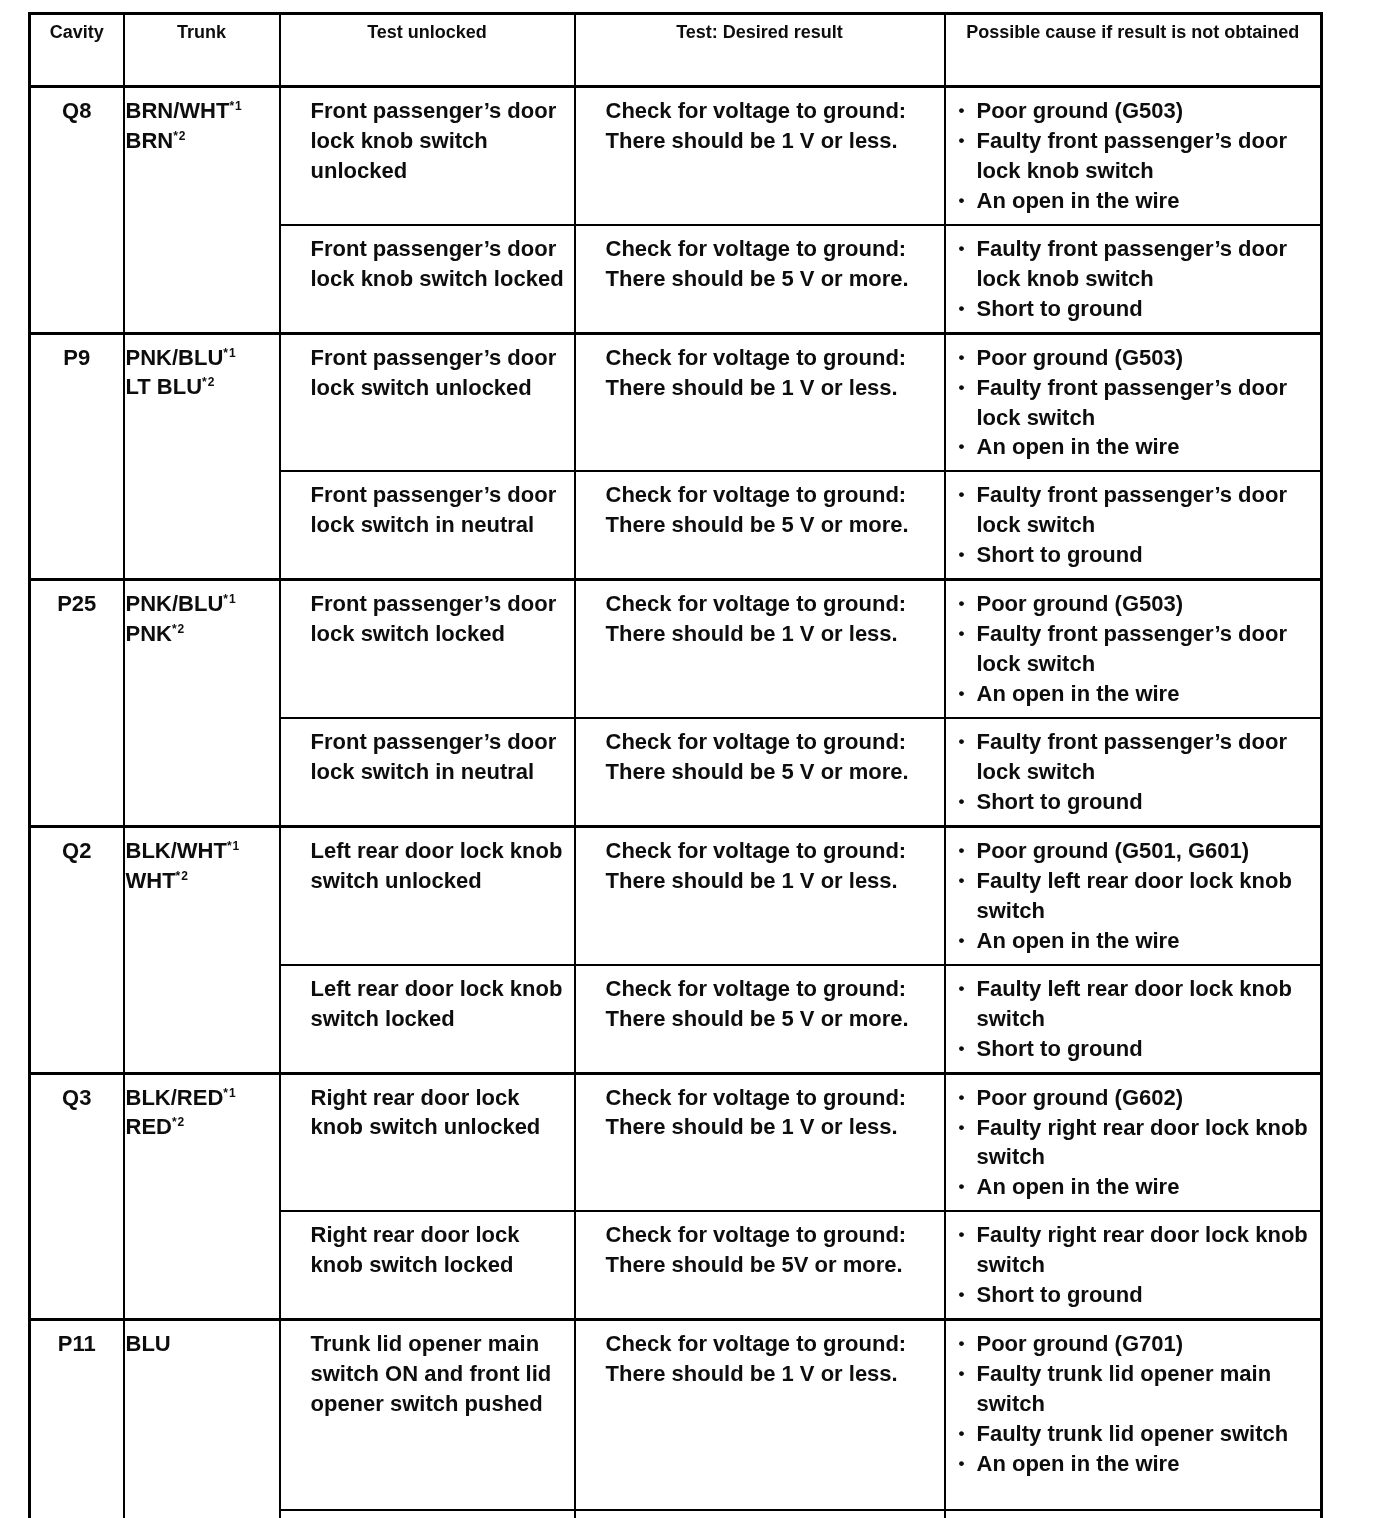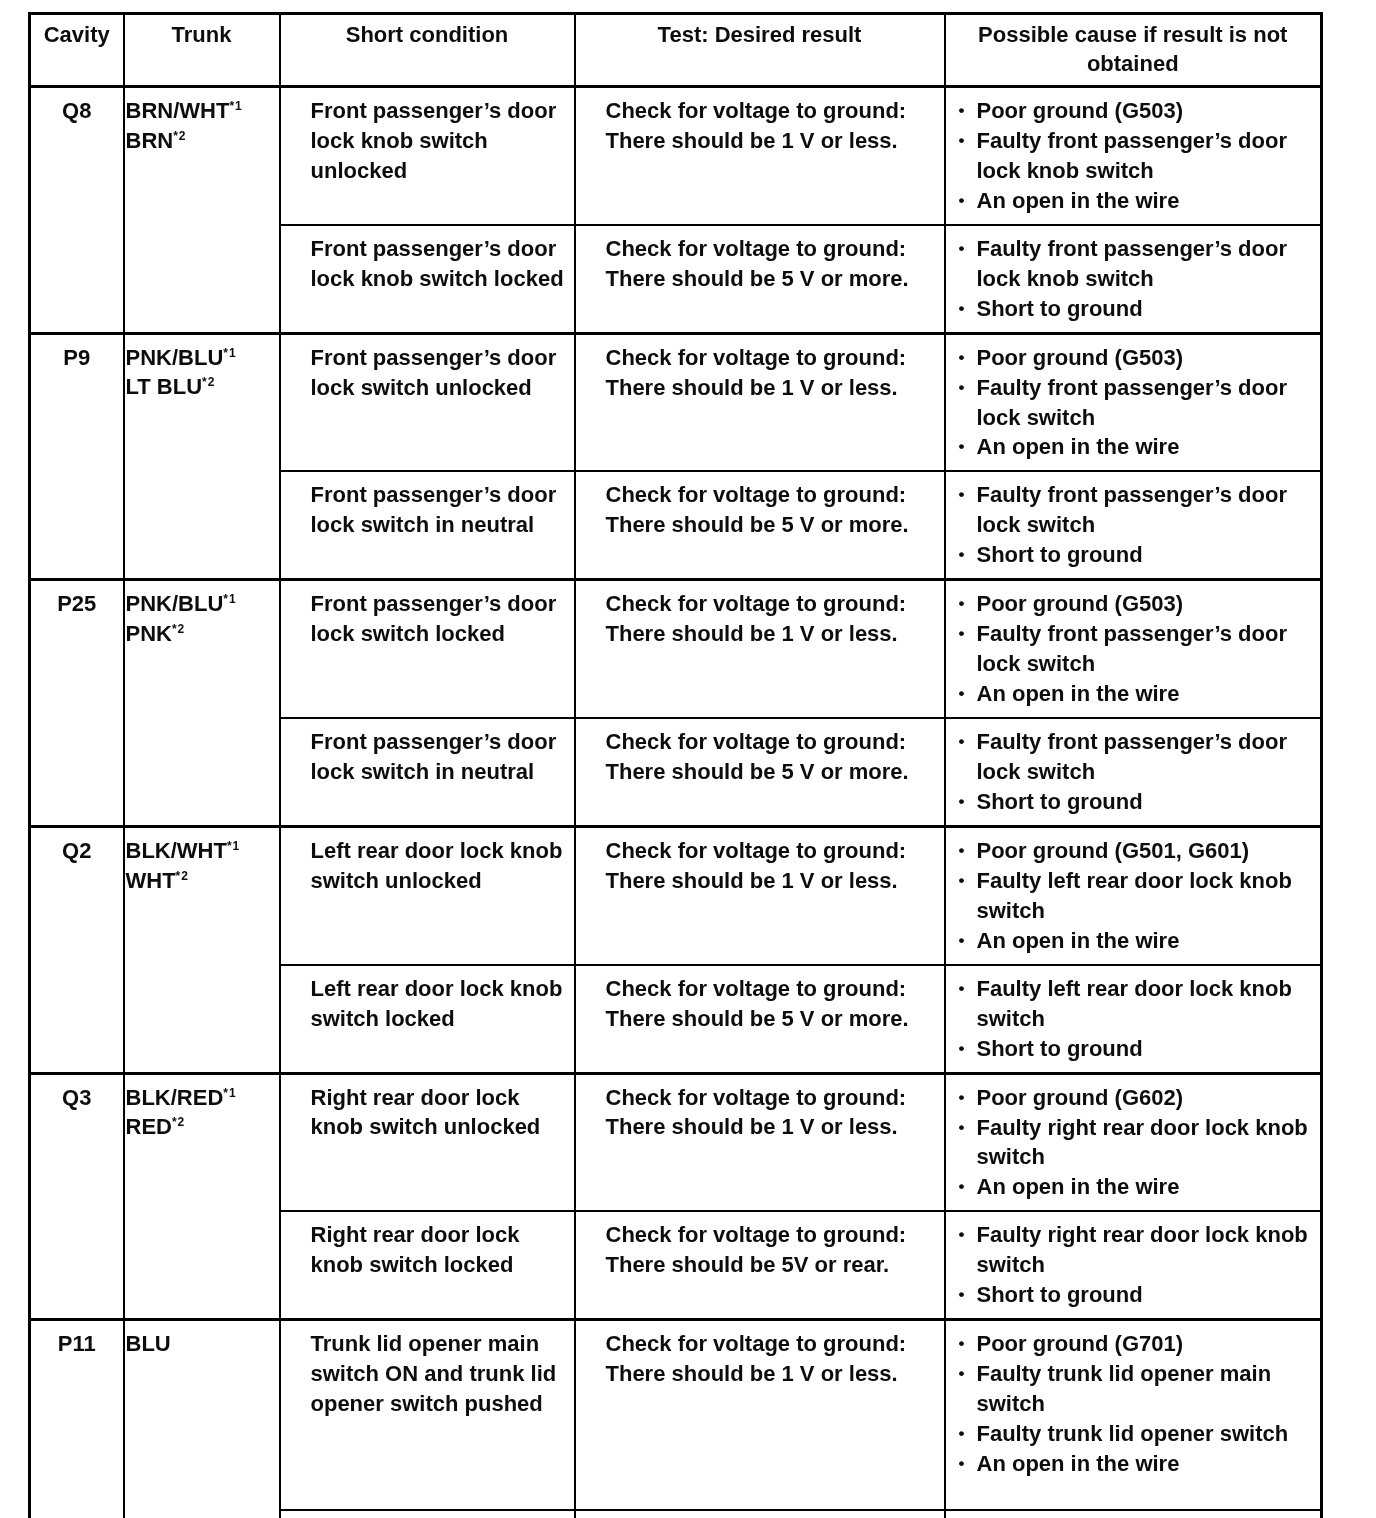--- a/index.html
+++ b/index.html
@@ -1,20 +1,20 @@
 <!DOCTYPE html>
 <html><head>
 <meta charset="utf-8">
 <style>
   html,body{margin:0;padding:0;background:#ffffff;}
   body{width:1376px;height:1518px;font-family:"Liberation Sans",sans-serif;color:#0d0d0d;}
   .page{padding:12px 0 0 28px;}
   table{border-collapse:collapse;table-layout:fixed;width:1292px;border:3px solid #000;}
   th,td{border:2px solid #000;vertical-align:top;font-weight:bold;}
-  thead th{font-size:22px;text-align:center;padding:6px 4px;height:58px;vertical-align:top;line-height:1.3;}
+  thead th{font-size:18px;text-align:center;padding:6px 4px;height:58px;vertical-align:top;line-height:1.3;}
   tbody td{font-size:22px;line-height:1.36;}
   tbody > tr:first-child > td{border-top-width:3px;}
   td.cavity{text-align:center;padding-top:8px;font-size:22px;}
   td.wire{padding-top:8px;font-size:22px;}
   td.wire .wline{line-height:1.35;}
   td.wire sup{font-size:12px;letter-spacing:1px;}
   td.cond,td.res{padding:8px 8px 8px 30px;}
   td.causes{padding:8px 8px 8px 10px;}
   .li{display:flex;gap:9px;align-items:flex-start;}
   .b{flex:none;width:12px;font-size:17px;line-height:30px;text-align:center;}
@@ -33,21 +33,21 @@
     <col style="width:94px">
         <col style="width:156px">
         <col style="width:295px">
         <col style="width:370px">
         <col style="width:377px">
   </colgroup>
   <thead>
     <tr>
       <th>Cavity</th>
       <th>Trunk</th>
-      <th>Short condition</th>
+      <th>Test unlocked</th>
       <th>Test: Desired result</th>
       <th>Possible cause if result is not obtained</th>
     </tr>
   </thead>
 
   <tbody>
     <tr class="r-a">
       <td class="cavity" rowspan="2">Q8</td>
       <td class="wire" rowspan="2">
         <div class="wline"><span>BRN/WHT</span><sup>*1</sup></div>
@@ -254,42 +254,42 @@
         <div class="li">
               <span class="b">•</span>
               <span class="t">An open in the wire</span>
             </div>
       </td>
     </tr>
     <tr class="r-b">
       <td class="cond">Right rear door lock knob switch locked</td>
       <td class="res">
         <div>Check for voltage to ground:</div>
-        <div>There should be 5V or rear.</div>
+        <div>There should be 5V or more.</div>
       </td>
       <td class="causes">
         <div class="li">
               <span class="b">•</span>
               <span class="t">Faulty right rear door lock knob switch</span>
             </div>
         <div class="li">
               <span class="b">•</span>
               <span class="t">Short to ground</span>
             </div>
       </td>
     </tr>
   </tbody>
 
   <tbody>
     <tr class="r-c">
       <td class="cavity" rowspan="2">P11</td>
       <td class="wire" rowspan="2">
         <div class="wline"><span>BLU</span><sup></sup></div>
       </td>
-      <td class="cond">Trunk lid opener main switch ON and trunk lid opener switch pushed</td>
+      <td class="cond">Trunk lid opener main switch ON and front lid opener switch pushed</td>
       <td class="res">
         <div>Check for voltage to ground:</div>
         <div>There should be 1 V or less.</div>
       </td>
       <td class="causes">
         <div class="li">
               <span class="b">•</span>
               <span class="t">Poor ground (G701)</span>
             </div>
         <div class="li">

